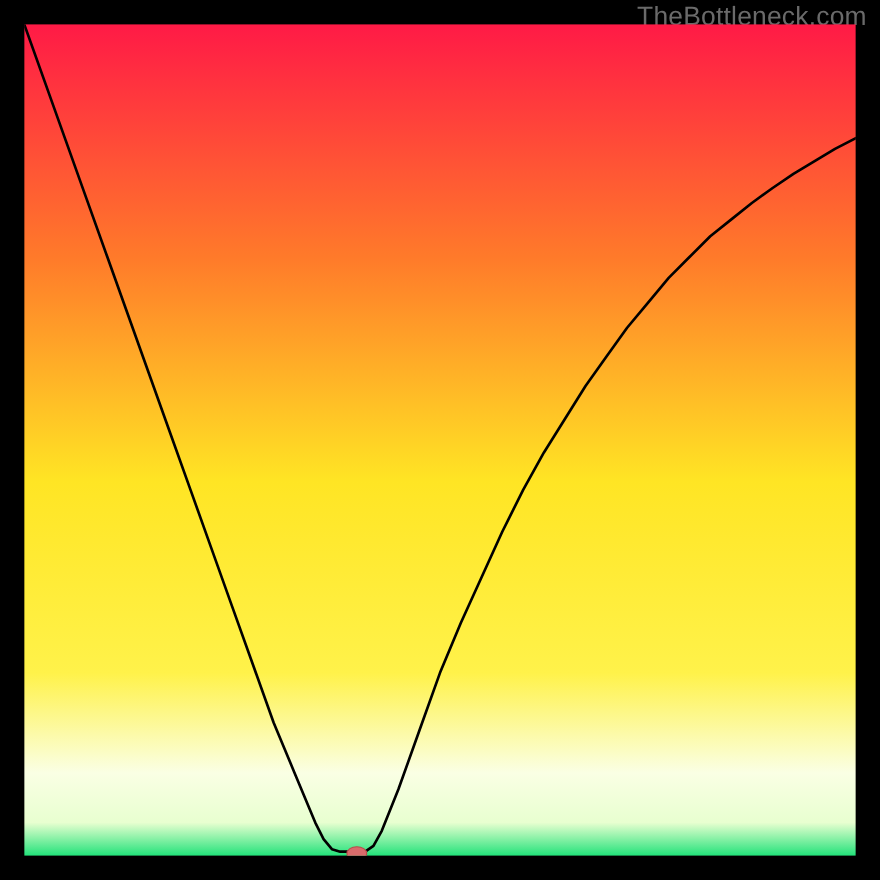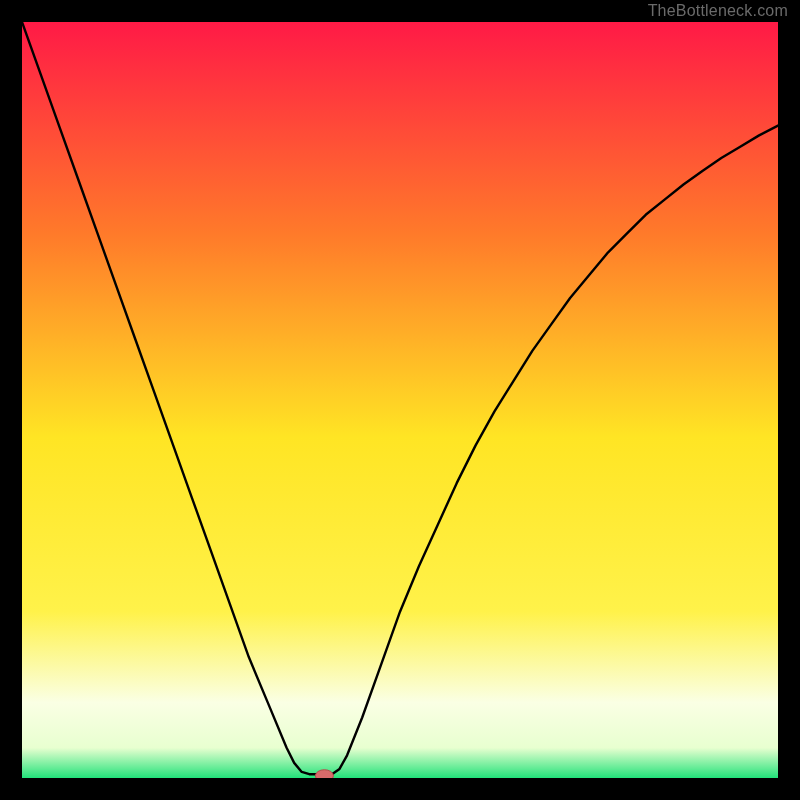--- a/index.html
+++ b/index.html
@@ -8,21 +8,21 @@
     position: relative;
     width: 800px;
     height: 800px;
     background: #000;
   }
   .watermark {
     position: absolute;
     top: 2px;
     right: 12px;
     font-family: Arial, Helvetica, sans-serif;
-    font-size: 16px;
+    font-size: 24px;
     font-weight: 500;
     color: #6a6a6a;
     letter-spacing: 0.2px;
   }
   .plot {
     position: absolute;
     left: 22px;
     top: 22px;
     width: 756px;
     height: 756px;

